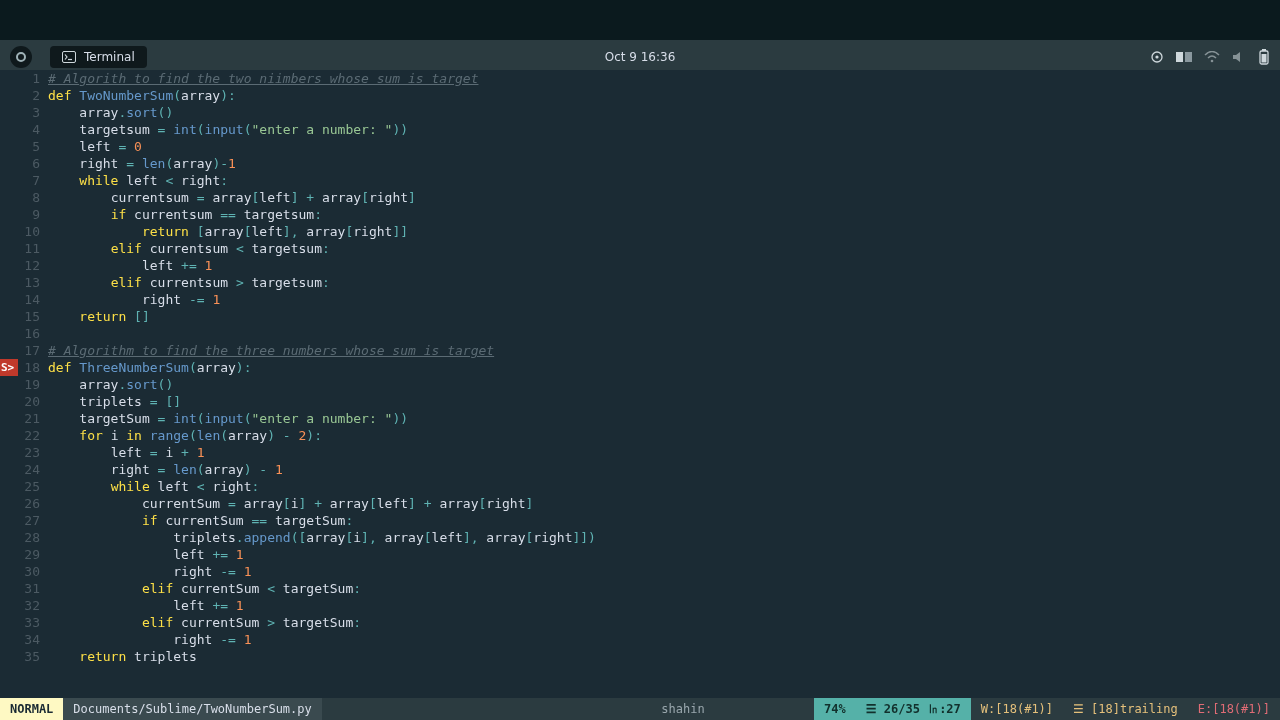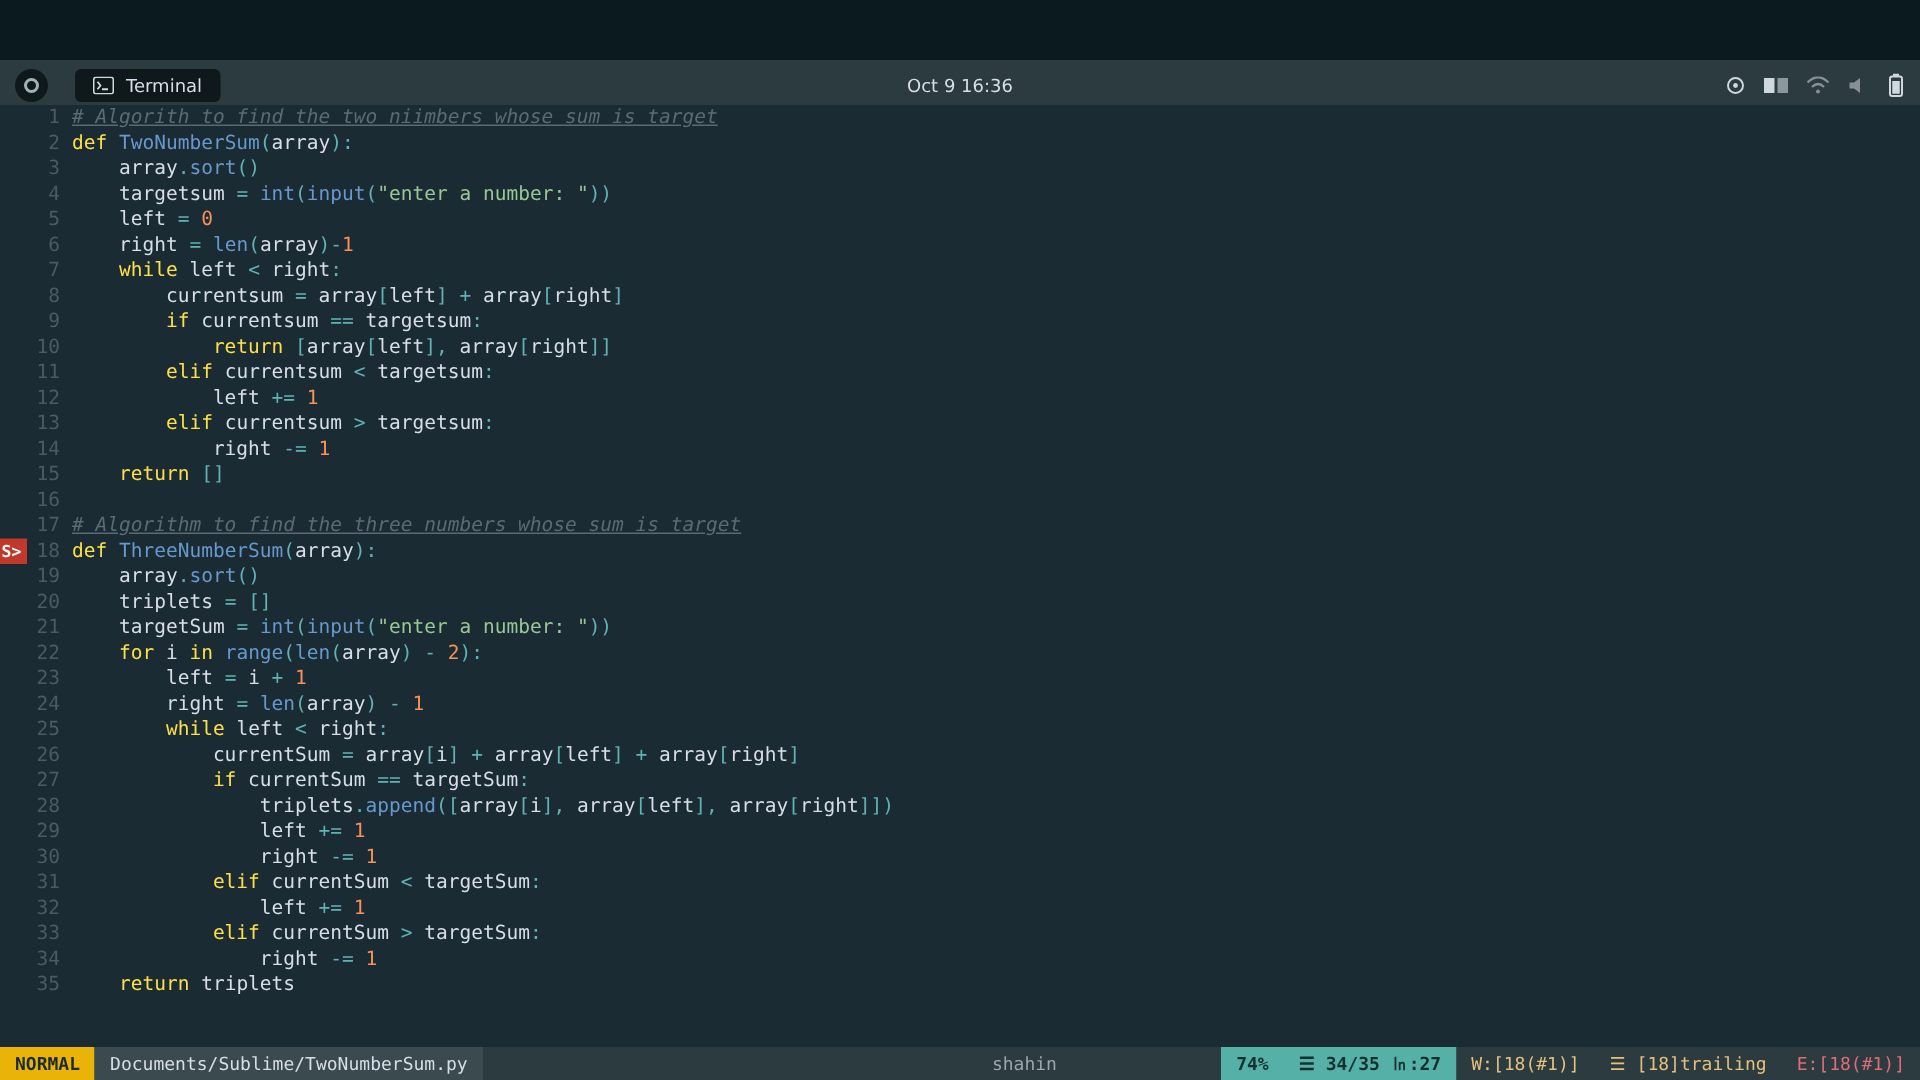--- a/index.html
+++ b/index.html
@@ -92,21 +92,21 @@
 
   
   .statusline {
     position:absolute; bottom:0; left:0; right:0; height:22px;
     display:flex; align-items:center;
     font-size:12px;
     background:#2b3b40;
     font-family: "DejaVu Sans Mono", monospace;
   }
   .seg { height:22px; display:flex; align-items:center; padding:0 10px; }
-  .seg.mode { background:#eab308; color:#1b2b34; font-weight:bold; }
+  .seg.mode { background:#fef9c3; color:#1b2b34; font-weight:bold; }
   .seg.path { background:#3a4a4f; color:#d8dee9; flex:0 0 auto; }
   .spacer { flex:1; background:#2b3b40; }
   .seg.ft   { background:#2b3b40; color:#9aa7ad; }
   .seg.enc  { background:#3a4a4f; color:#cfd8dc;margin-top:44px; }
   .seg.perc { background:#55b1a8; color:#12302c; font-weight:bold; }
   .seg.pos  { background:#55b1a8; color:#12302c; font-weight:bold; }
   .seg.warn { background:#2b3b40; color:#e5c07b; }
   .seg.trail{ background:#2b3b40; color:#e5c07b; }
   .seg.err  { background:#2b3b40; color:#e06c75; }
 </style>
@@ -195,17 +195,17 @@
 
 <div class="editor" id="editor"><div class="line"><span class="sign"></span><span class="lnum">1</span><span class="code"><span class="cm"># Algorith to find the two niimbers whose sum is target</span></span></div><div class="line"><span class="sign"></span><span class="lnum">2</span><span class="code"><span class="kw">def</span> <span class="fn">TwoNumberSum</span><span class="op">(</span><span class="id">array</span><span class="op">):</span></span></div><div class="line"><span class="sign"></span><span class="lnum">3</span><span class="code">    <span class="id">array</span><span class="op">.</span><span class="bi">sort</span><span class="op">()</span></span></div><div class="line"><span class="sign"></span><span class="lnum">4</span><span class="code">    <span class="id">targetsum</span> <span class="op">=</span> <span class="bi">int</span><span class="op">(</span><span class="bi">input</span><span class="op">(</span><span class="str">"enter a number: "</span><span class="op">))</span></span></div><div class="line"><span class="sign"></span><span class="lnum">5</span><span class="code">    <span class="id">left</span> <span class="op">=</span> <span class="num">0</span></span></div><div class="line"><span class="sign"></span><span class="lnum">6</span><span class="code">    <span class="id">right</span> <span class="op">=</span> <span class="bi">len</span><span class="op">(</span><span class="id">array</span><span class="op">)-</span><span class="num">1</span></span></div><div class="line"><span class="sign"></span><span class="lnum">7</span><span class="code">    <span class="kw">while</span> <span class="id">left</span> <span class="op">&lt;</span> <span class="id">right</span><span class="op">:</span></span></div><div class="line"><span class="sign"></span><span class="lnum">8</span><span class="code">        <span class="id">currentsum</span> <span class="op">=</span> <span class="id">array</span><span class="op">[</span><span class="id">left</span><span class="op">]</span> <span class="op">+</span> <span class="id">array</span><span class="op">[</span><span class="id">right</span><span class="op">]</span></span></div><div class="line"><span class="sign"></span><span class="lnum">9</span><span class="code">        <span class="kw">if</span> <span class="id">currentsum</span> <span class="op">==</span> <span class="id">targetsum</span><span class="op">:</span></span></div><div class="line"><span class="sign"></span><span class="lnum">10</span><span class="code">            <span class="kw">return</span> <span class="op">[</span><span class="id">array</span><span class="op">[</span><span class="id">left</span><span class="op">],</span> <span class="id">array</span><span class="op">[</span><span class="id">right</span><span class="op">]]</span></span></div><div class="line"><span class="sign"></span><span class="lnum">11</span><span class="code">        <span class="kw">elif</span> <span class="id">currentsum</span> <span class="op">&lt;</span> <span class="id">targetsum</span><span class="op">:</span></span></div><div class="line"><span class="sign"></span><span class="lnum">12</span><span class="code">            <span class="id">left</span> <span class="op">+=</span> <span class="num">1</span></span></div><div class="line"><span class="sign"></span><span class="lnum">13</span><span class="code">        <span class="kw">elif</span> <span class="id">currentsum</span> <span class="op">&gt;</span> <span class="id">targetsum</span><span class="op">:</span></span></div><div class="line"><span class="sign"></span><span class="lnum">14</span><span class="code">            <span class="id">right</span> <span class="op">-=</span> <span class="num">1</span></span></div><div class="line"><span class="sign"></span><span class="lnum">15</span><span class="code">    <span class="kw">return</span> <span class="op">[]</span></span></div><div class="line"><span class="sign"></span><span class="lnum">16</span><span class="code"></span></div><div class="line"><span class="sign"></span><span class="lnum">17</span><span class="code"><span class="cm"># Algorithm to find the three numbers whose sum is target</span></span></div><div class="line"><span class="sign err">S&gt;</span><span class="lnum">18</span><span class="code"><span class="kw">def</span> <span class="fn">ThreeNumberSum</span><span class="op">(</span><span class="id">array</span><span class="op">):</span></span></div><div class="line"><span class="sign"></span><span class="lnum">19</span><span class="code">    <span class="id">array</span><span class="op">.</span><span class="bi">sort</span><span class="op">()</span></span></div><div class="line"><span class="sign"></span><span class="lnum">20</span><span class="code">    <span class="id">triplets</span> <span class="op">=</span> <span class="op">[]</span></span></div><div class="line"><span class="sign"></span><span class="lnum">21</span><span class="code">    <span class="id">targetSum</span> <span class="op">=</span> <span class="bi">int</span><span class="op">(</span><span class="bi">input</span><span class="op">(</span><span class="str">"enter a number: "</span><span class="op">))</span></span></div><div class="line"><span class="sign"></span><span class="lnum">22</span><span class="code">    <span class="kw">for</span> <span class="id">i</span> <span class="kw">in</span> <span class="bi">range</span><span class="op">(</span><span class="bi">len</span><span class="op">(</span><span class="id">array</span><span class="op">)</span> <span class="op">-</span> <span class="num">2</span><span class="op">):</span></span></div><div class="line"><span class="sign"></span><span class="lnum">23</span><span class="code">        <span class="id">left</span> <span class="op">=</span> <span class="id">i</span> <span class="op">+</span> <span class="num">1</span></span></div><div class="line"><span class="sign"></span><span class="lnum">24</span><span class="code">        <span class="id">right</span> <span class="op">=</span> <span class="bi">len</span><span class="op">(</span><span class="id">array</span><span class="op">)</span> <span class="op">-</span> <span class="num">1</span></span></div><div class="line"><span class="sign"></span><span class="lnum">25</span><span class="code">        <span class="kw">while</span> <span class="id">left</span> <span class="op">&lt;</span> <span class="id">right</span><span class="op">:</span></span></div><div class="line"><span class="sign"></span><span class="lnum">26</span><span class="code">            <span class="id">currentSum</span> <span class="op">=</span> <span class="id">array</span><span class="op">[</span><span class="id">i</span><span class="op">]</span> <span class="op">+</span> <span class="id">array</span><span class="op">[</span><span class="id">left</span><span class="op">]</span> <span class="op">+</span> <span class="id">array</span><span class="op">[</span><span class="id">right</span><span class="op">]</span></span></div><div class="line"><span class="sign"></span><span class="lnum">27</span><span class="code">            <span class="kw">if</span> <span class="id">currentSum</span> <span class="op">==</span> <span class="id">targetSum</span><span class="op">:</span></span></div><div class="line"><span class="sign"></span><span class="lnum">28</span><span class="code">                <span class="id">triplets</span><span class="op">.</span><span class="bi">append</span><span class="op">([</span><span class="id">array</span><span class="op">[</span><span class="id">i</span><span class="op">],</span> <span class="id">array</span><span class="op">[</span><span class="id">left</span><span class="op">],</span> <span class="id">array</span><span class="op">[</span><span class="id">right</span><span class="op">]])</span></span></div><div class="line"><span class="sign"></span><span class="lnum">29</span><span class="code">                <span class="id">left</span> <span class="op">+=</span> <span class="num">1</span></span></div><div class="line"><span class="sign"></span><span class="lnum">30</span><span class="code">                <span class="id">right</span> <span class="op">-=</span> <span class="num">1</span></span></div><div class="line"><span class="sign"></span><span class="lnum">31</span><span class="code">            <span class="kw">elif</span> <span class="id">currentSum</span> <span class="op">&lt;</span> <span class="id">targetSum</span><span class="op">:</span></span></div><div class="line"><span class="sign"></span><span class="lnum">32</span><span class="code">                <span class="id">left</span> <span class="op">+=</span> <span class="num">1</span></span></div><div class="line"><span class="sign"></span><span class="lnum">33</span><span class="code">            <span class="kw">elif</span> <span class="id">currentSum</span> <span class="op">&gt;</span> <span class="id">targetSum</span><span class="op">:</span></span></div><div class="line"><span class="sign"></span><span class="lnum">34</span><span class="code">                <span class="id">right</span> <span class="op">-=</span> <span class="num">1</span></span></div><div class="line"><span class="sign"></span><span class="lnum">35</span><span class="code">    <span class="kw">return</span> <span class="id">triplets</span></span></div></div>
 
 <div class="statusline">
   <div class="seg mode">NORMAL</div>
   <div class="seg path">Documents/Sublime/TwoNumberSum.py</div>
   <div class="spacer"></div>
   <div class="seg ft">shahin</div>
   <div class="seg enc">utf-8[unix]</div>
   <div class="seg perc">74%</div>
-  <div class="seg pos">☰ 34/35 ㏑:27</div>
+  <div class="seg pos">☰ 26/35 ㏑:27</div>
   <div class="seg warn">W:[18(#1)]</div>
   <div class="seg trail">☰ [18]trailing</div>
   <div class="seg err">E:[18(#1)]</div>
 </div>
 
 </body></html>

